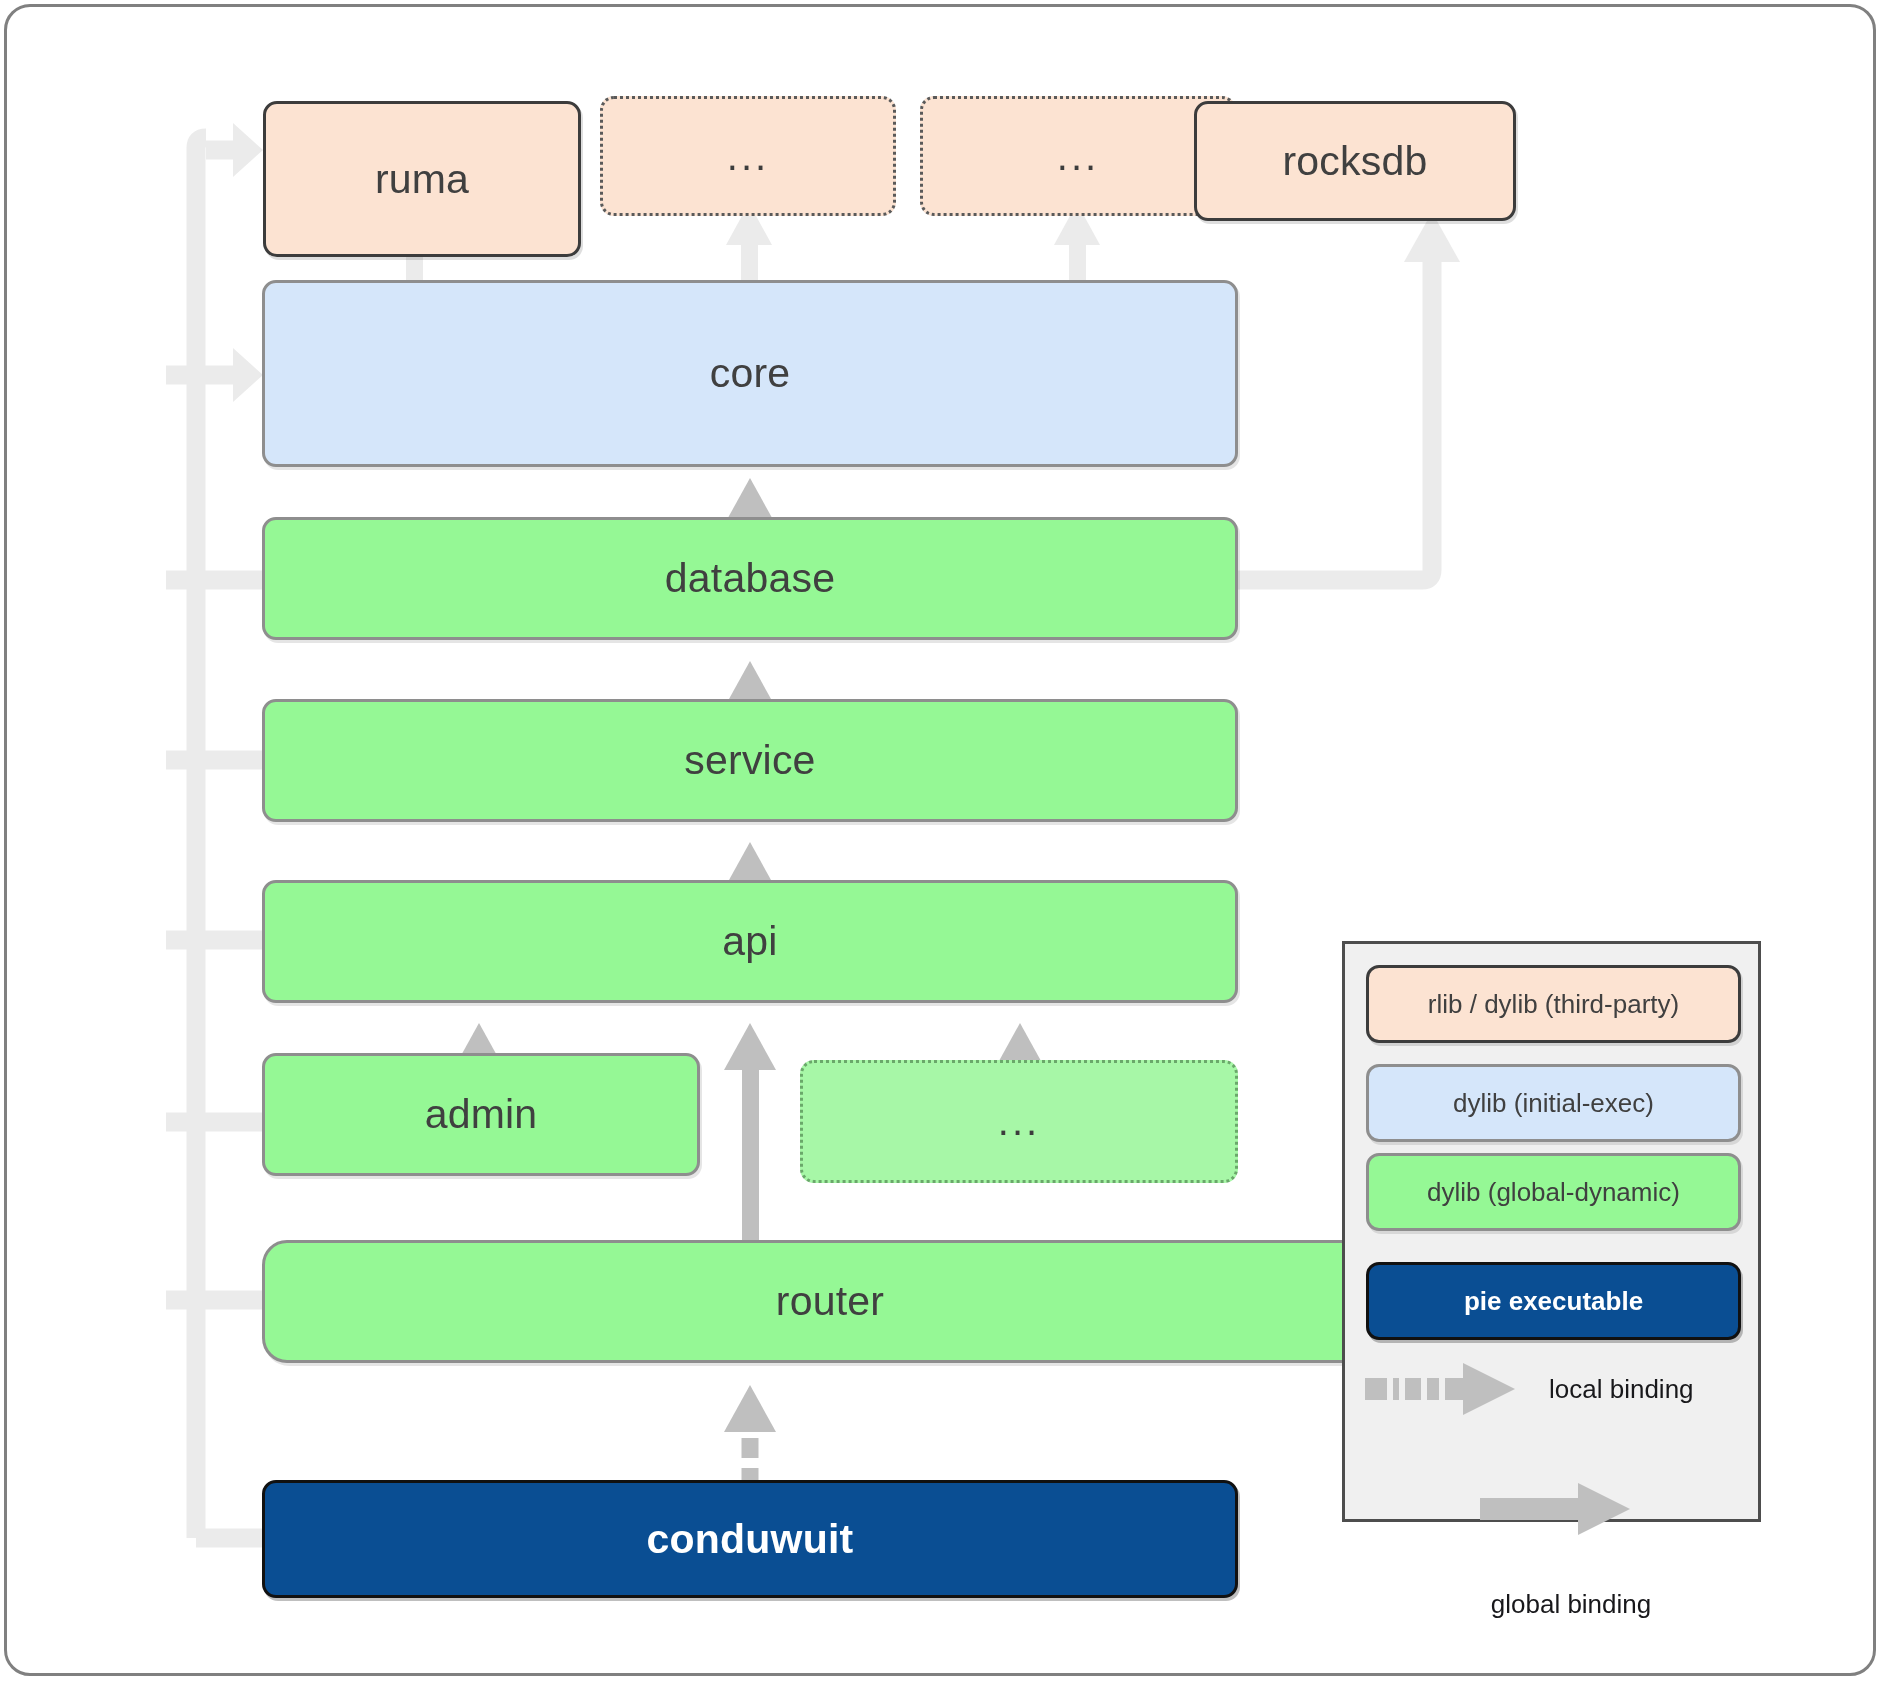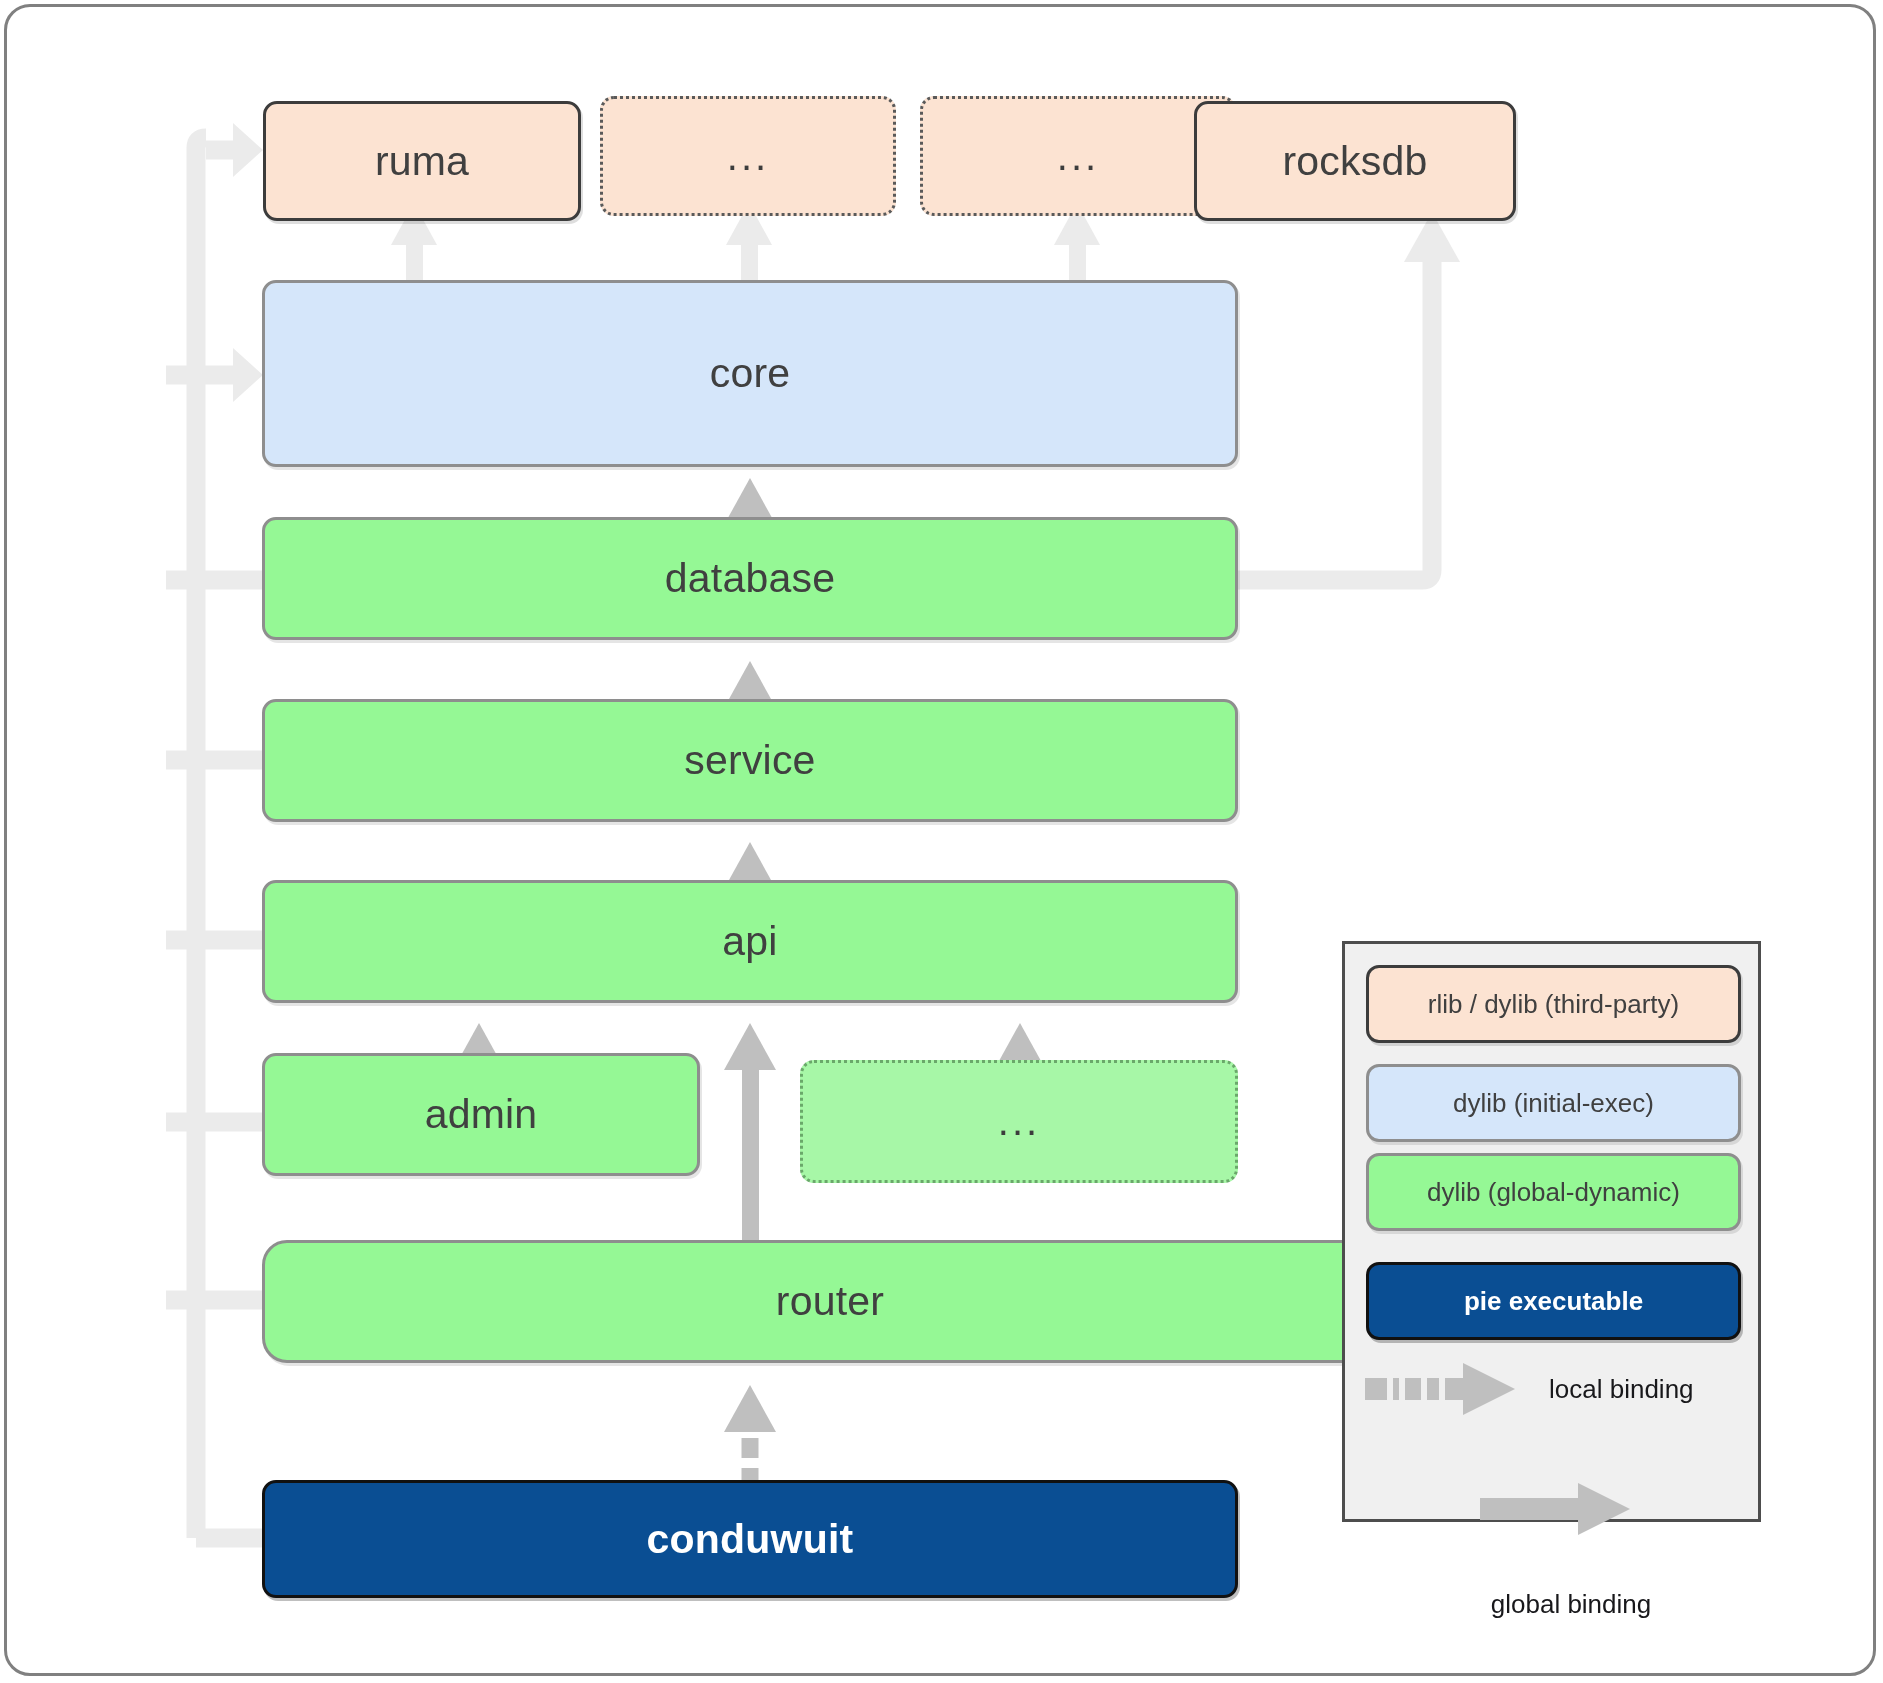--- a/index.html
+++ b/index.html
@@ -157,21 +157,21 @@
       <rect x="742" y="1062" width="17" height="188" fill="#bfbfbf"></rect>
       <path d="M724,1070 L750,1023 L776,1070 Z" fill="#bfbfbf"></path>
     </g>
 
     <g>
       <path d="M750,1488 L750,1425" stroke="#bfbfbf" stroke-width="17" fill="none" stroke-dasharray="20 10"></path>
       <path d="M724,1432 L750,1385 L776,1432 Z" fill="#bfbfbf"></path>
     </g>
   </svg>
 
-  <div class="node n-thirdparty" style="left:263px;top:101px;width:318px;height:120px;">
+  <div class="node n-thirdparty" style="left:263px;top:101px;width:318px;height:156px;">
     <span class="lbl">ruma</span>
   </div>
 
   <div class="node n-thirdparty-dotted" style="left:600px;top:96px;width:296px;height:120px;">
     <span class="lbl ellipsis">...</span>
   </div>
 
   <div class="node n-thirdparty-dotted" style="left:920px;top:96px;width:316px;height:120px;">
     <span class="lbl ellipsis">...</span>
   </div>

